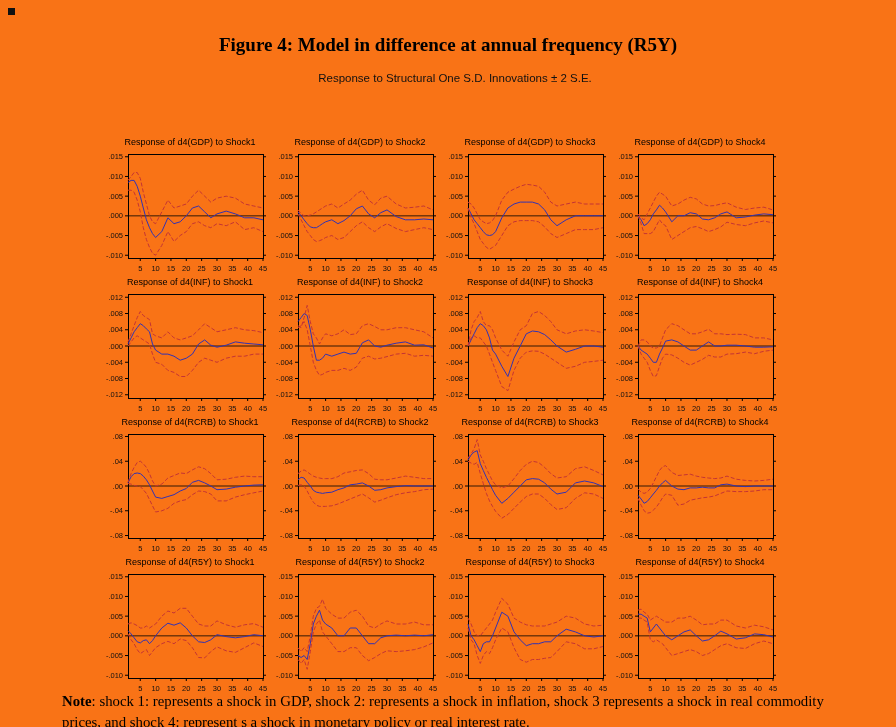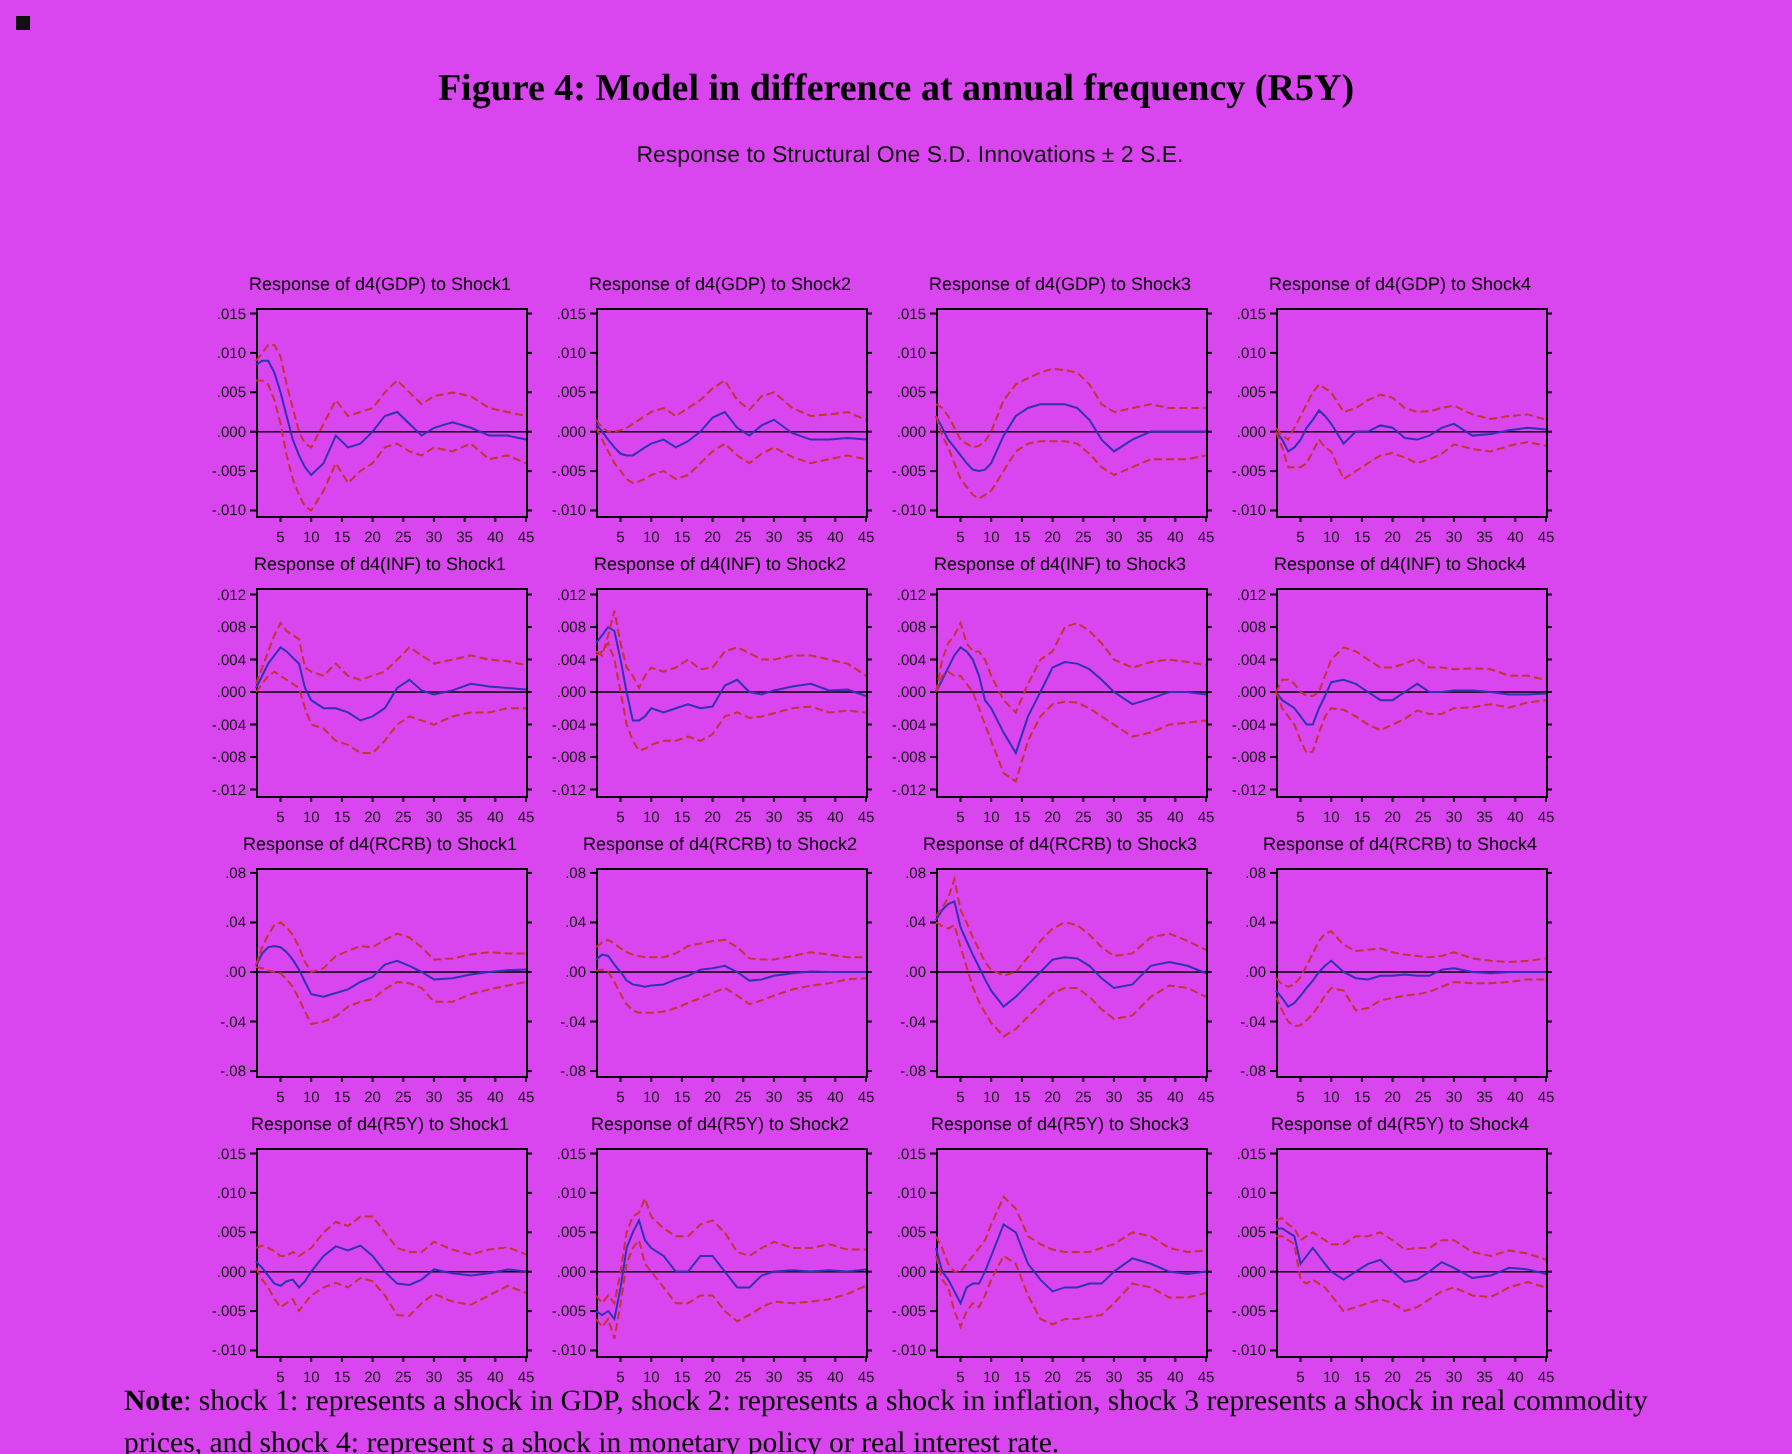--- a/index.html
+++ b/index.html
@@ -1,16 +1,16 @@
 <!DOCTYPE html>
 <html><head>
 <meta charset="utf-8">
 <style>
   html,body{margin:0;padding:0;background:#ffffff;}
-  .page{position:relative;width:896px;height:727px;background:#d946ef;overflow:hidden;
+  .page{position:relative;width:896px;height:727px;background:#f97316;overflow:hidden;
         font-family:"Liberation Sans",sans-serif;color:#000;}
   .corner-mark{position:absolute;left:8px;top:8px;width:7px;height:7px;background:#111;}
   .fig-title{position:absolute;left:0;top:34px;width:896px;text-align:center;
              font-family:"Liberation Serif",serif;font-weight:bold;font-size:19px;}
   .fig-subtitle{position:absolute;left:0;top:72px;width:910px;text-align:center;
                 font-size:11.5px;color:#111;}
   .grid{position:absolute;left:105px;top:92px;display:grid;
         grid-template-columns:repeat(4,170px);grid-auto-rows:140px;}
   .cell{position:relative;width:170px;height:140px;}
   .ctitle{height:13px;line-height:12px;text-align:center;font-size:9px;color:#000;

